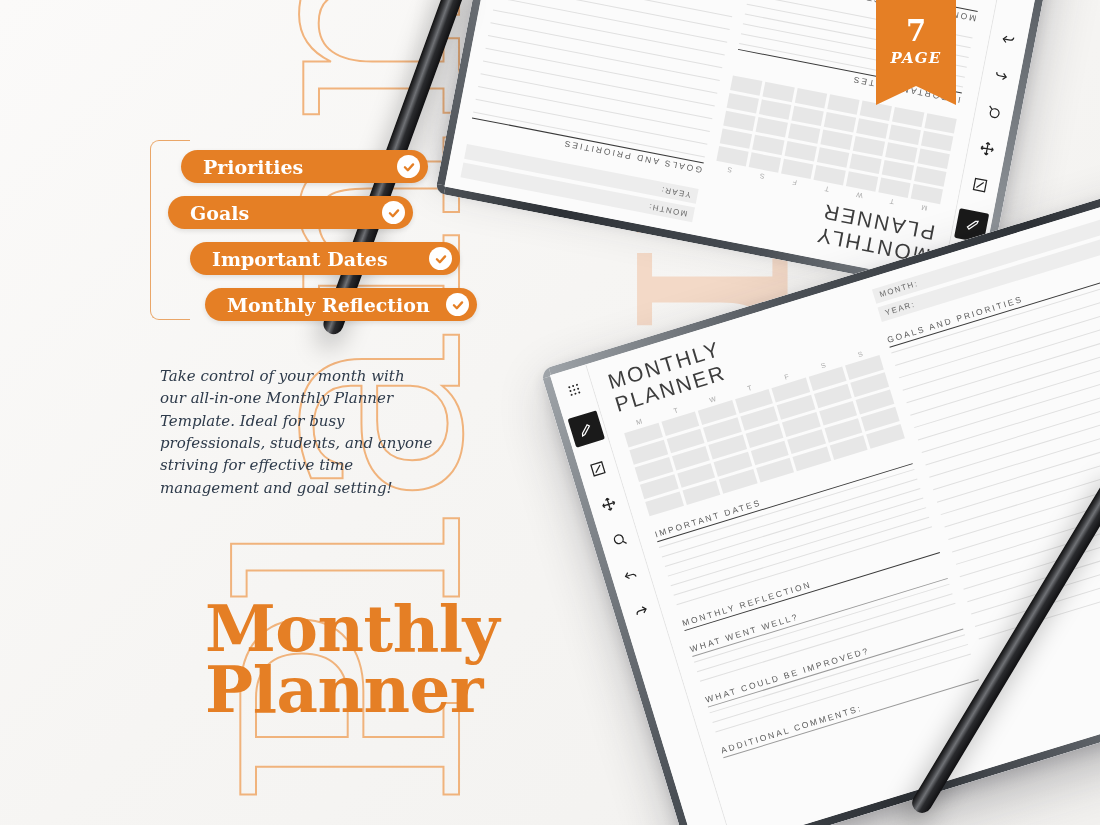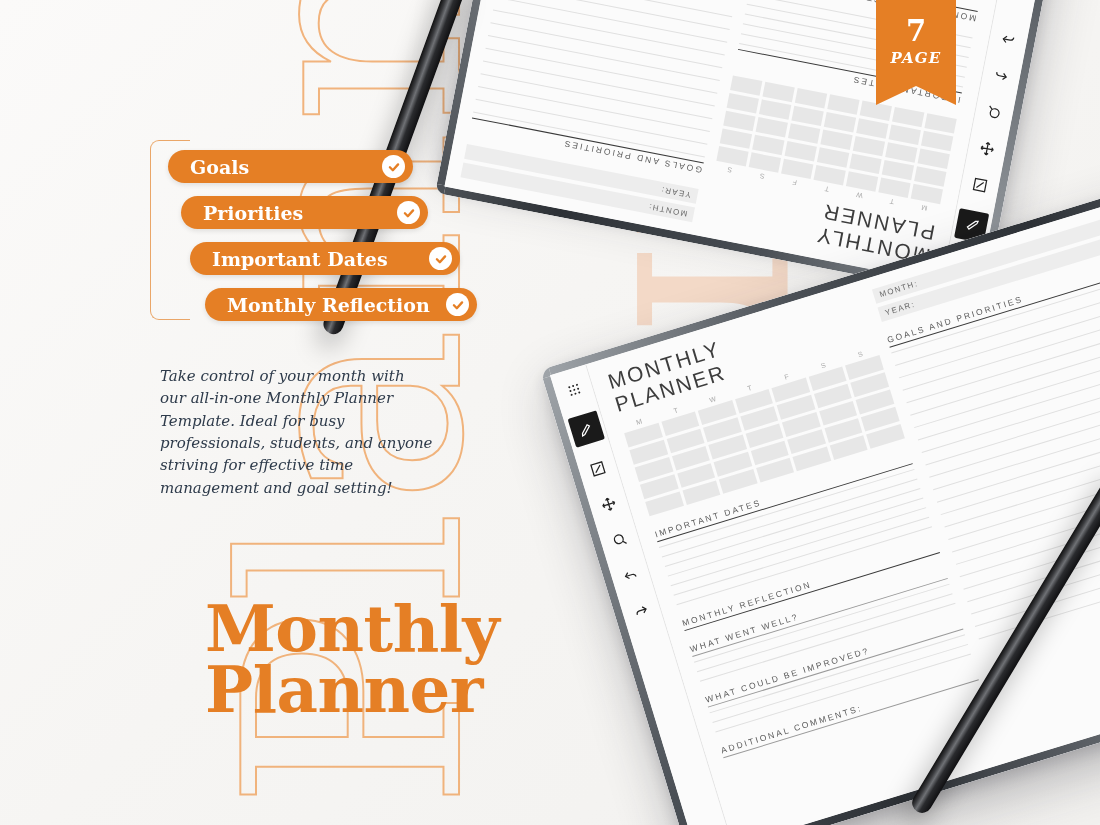--- a/index.html
+++ b/index.html
@@ -634,31 +634,31 @@
 
   <div class="badge">
     <div class="num">7</div>
     <div class="lbl">PAGE</div>
   </div>
 
   <div class="bracket"></div>
 
   <div class="pills">
 
-    <div class="pill p1">
-      <span class="txt">Goals</span>
+    <div class="pill p2">
+      <span class="txt">Priorities</span>
       <span class="chk">
         <svg viewBox="0 0 24 24" fill="none" stroke="#e57f25" stroke-width="4" stroke-linecap="round" stroke-linejoin="round">
             <path d="M5 12.5l5 5 9-10"></path>
           </svg>
       </span>
     </div>
 
-    <div class="pill p2">
-      <span class="txt">Priorities</span>
+    <div class="pill p1">
+      <span class="txt">Goals</span>
       <span class="chk">
         <svg viewBox="0 0 24 24" fill="none" stroke="#e57f25" stroke-width="4" stroke-linecap="round" stroke-linejoin="round">
             <path d="M5 12.5l5 5 9-10"></path>
           </svg>
       </span>
     </div>
 
     <div class="pill p3">
       <span class="txt">Important Dates</span>
       <span class="chk">

